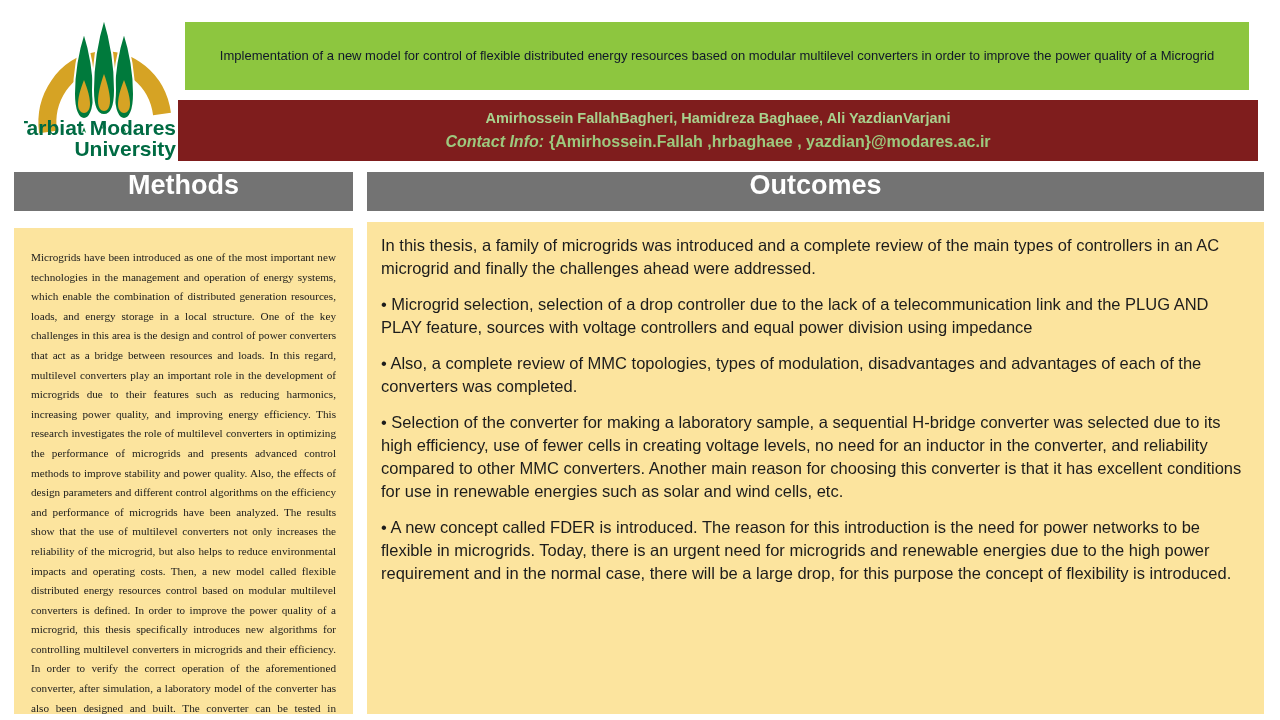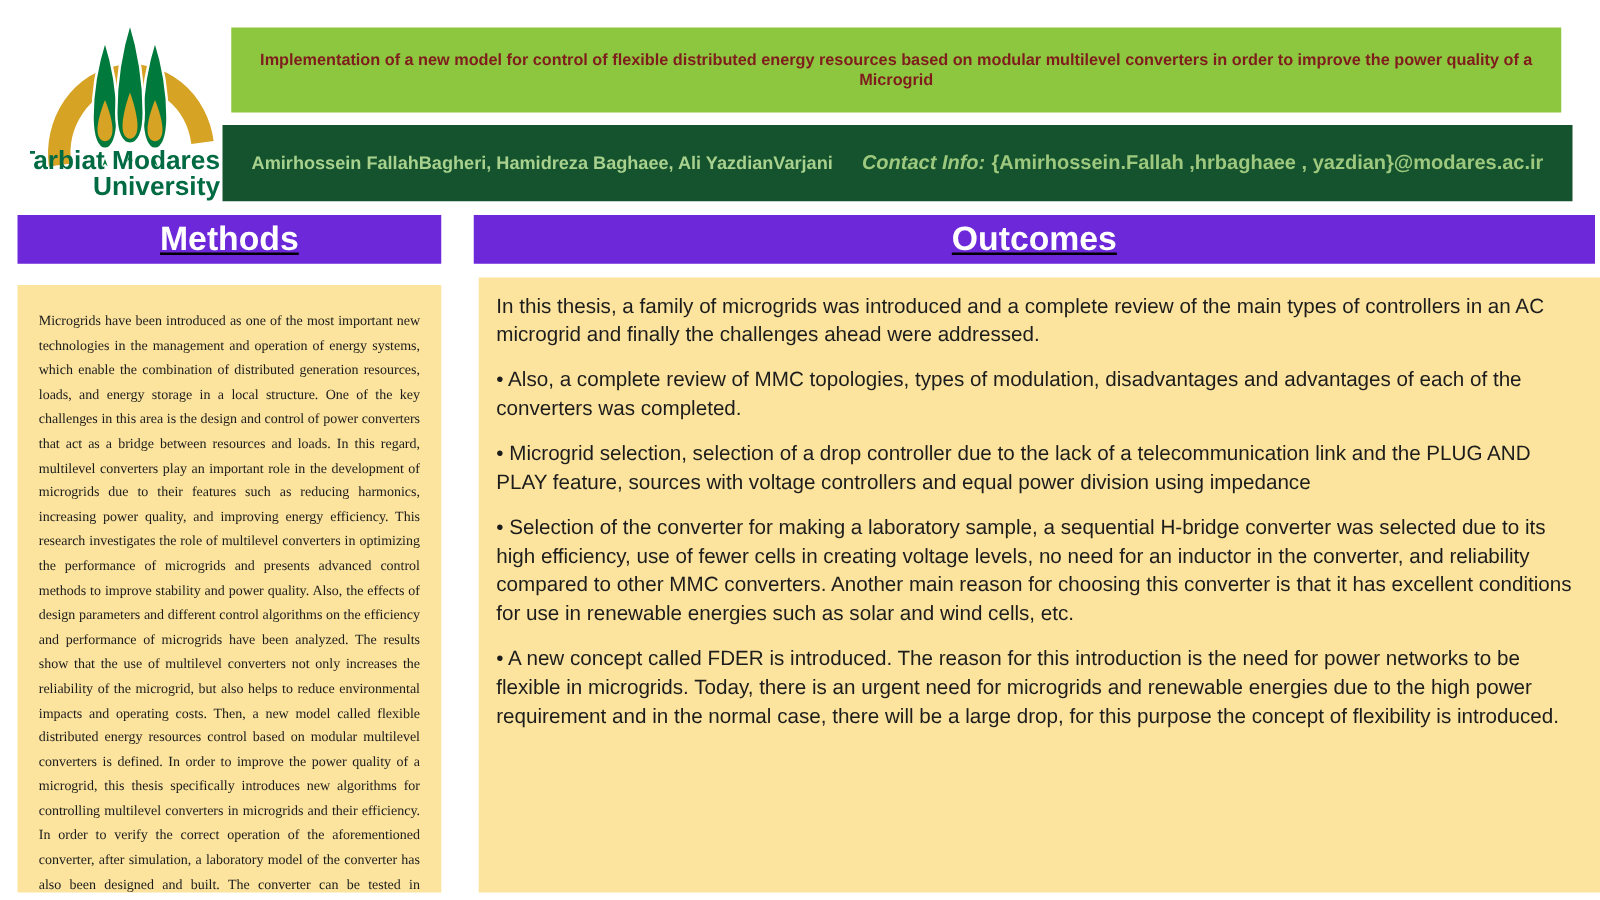--- a/index.html
+++ b/index.html
@@ -13,65 +13,64 @@
   .logo svg { display: block; }
 
   
   .title-bar {
     left: 185px; top: 22px; width: 1064px; height: 68px;
     background: #8DC63F;
     display: flex; align-items: center; justify-content: center;
     padding: 0 18px;
   }
   .title-bar .title-text {
-    font-size: 13px; font-weight: bold; color: #7f1d1d;
+    font-size: 13px; font-weight: normal; color: #0f172a;
     text-align: center; line-height: 16px;
   }
 
   
   .authors-bar {
     left: 178px; top: 100px; width: 1080px; height: 61px;
-    background: #14532d;
-    display: flex; flex-direction: row; align-items: center; justify-content: space-evenly;
+    background: #7f1d1d;
+    display: flex; flex-direction: column; align-items: center; justify-content: space-evenly;
     padding: 4px 0;
   }
   .authors-line {
     font-size: 14.5px; font-weight: bold; color: #A9D18E; text-align: center;
   }
   .contact-line {
     font-size: 16px; font-weight: bold; color: #9DC87E; text-align: center;
   }
   .contact-line .contact-label { font-style: italic; margin-right: 5px; }
 
   
   .section-header {
-    background: #6d28d9; height: 39px;
-    display: flex; align-items: center; justify-content: center; text-decoration: underline;
+    background: #737373; height: 39px;
+    display: flex; justify-content: center;
   }
   .section-header .header-text {
     color: #ffffff; font-weight: bold; font-size: 27px; line-height: 1;
   }
   .methods-header { left: 14px; top: 172px; width: 339px; }
-  .outcomes-header { left: 379px; top: 172px; width: 897px; }
+  .outcomes-header { left: 367px; top: 172px; width: 897px; }
 
   
   .panel { background: #FCE49E; }
   .methods-body {
     left: 14px; top: 228px; width: 339px; height: 486px;
     padding: 20px 17px 0 17px;
   }
   .methods-body .methods-text {
     font-family: "Liberation Serif", serif;
     font-size: 11.2px; line-height: 19.6px;
     color: #1a1a1a; text-align: justify;
   }
   .outcomes-body {
     left: 367px; top: 222px; width: 897px; height: 492px;
     padding: 12px 16px 0 14px;
-    margin-left: 16px;
   }
   .outcomes-body p {
     font-size: 16.5px; line-height: 23px; color: #1c1c1c;
     margin-bottom: 13px;
   }
 </style>
 </head>
 <body>
 
 <div class="abs logo">
@@ -118,17 +117,17 @@
 </div>
 <div class="abs panel methods-body">
   <div class="methods-text">Microgrids have been introduced as one of the most important new technologies in the management and operation of energy systems, which enable the combination of distributed generation resources, loads, and energy storage in a local structure. One of the key challenges in this area is the design and control of power converters that act as a bridge between resources and loads. In this regard, multilevel converters play an important role in the development of microgrids due to their features such as reducing harmonics, increasing power quality, and improving energy efficiency. This research investigates the role of multilevel converters in optimizing the performance of microgrids and presents advanced control methods to improve stability and power quality. Also, the effects of design parameters and different control algorithms on the efficiency and performance of microgrids have been analyzed. The results show that the use of multilevel converters not only increases the reliability of the microgrid, but also helps to reduce environmental impacts and operating costs. Then, a new model called flexible distributed energy resources control based on modular multilevel converters is defined. In order to improve the power quality of a microgrid, this thesis specifically introduces new algorithms for controlling multilevel converters in microgrids and their efficiency. In order to verify the correct operation of the aforementioned converter, after simulation, a laboratory model of the converter has also been designed and built. The converter can be tested in different power ranges.</div>
 </div>
 
 <div class="abs section-header outcomes-header">
   <div class="header-text">Outcomes</div>
 </div>
 <div class="abs panel outcomes-body">
   <p>In this thesis, a family of microgrids was introduced and a complete review of the main types of controllers in an AC microgrid and finally the challenges ahead were addressed.</p>
+  <p>• Microgrid selection, selection of a drop controller due to the lack of a telecommunication link and the PLUG AND PLAY feature, sources with voltage controllers and equal power division using impedance</p>
   <p>• Also, a complete review of MMC topologies, types of modulation, disadvantages and advantages of each of the converters was completed.</p>
-  <p>• Microgrid selection, selection of a drop controller due to the lack of a telecommunication link and the PLUG AND PLAY feature, sources with voltage controllers and equal power division using impedance</p>
   <p>• Selection of the converter for making a laboratory sample, a sequential H-bridge converter was selected due to its high efficiency, use of fewer cells in creating voltage levels, no need for an inductor in the converter, and reliability compared to other MMC converters. Another main reason for choosing this converter is that it has excellent conditions for use in renewable energies such as solar and wind cells, etc.</p>
   <p>• A new concept called FDER is introduced. The reason for this introduction is the need for power networks to be flexible in microgrids. Today, there is an urgent need for microgrids and renewable energies due to the high power requirement and in the normal case, there will be a large drop, for this purpose the concept of flexibility is introduced.</p>
 </div>
 
 </body></html>

